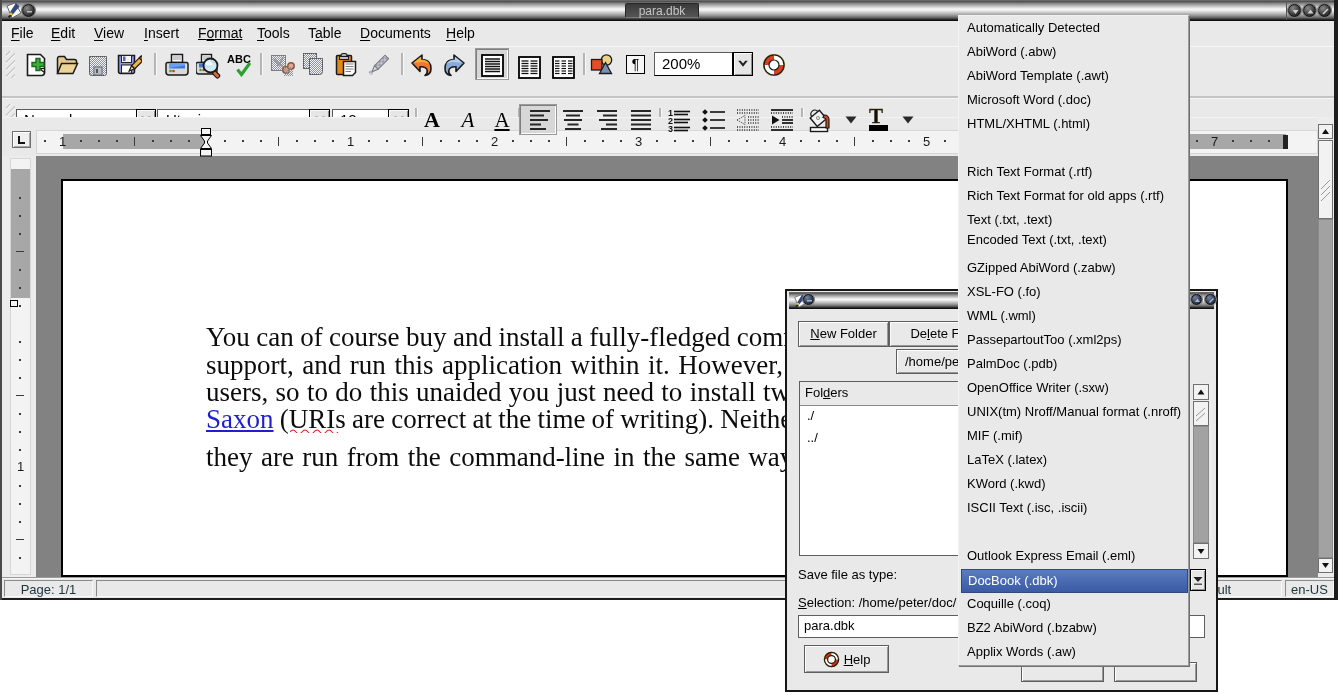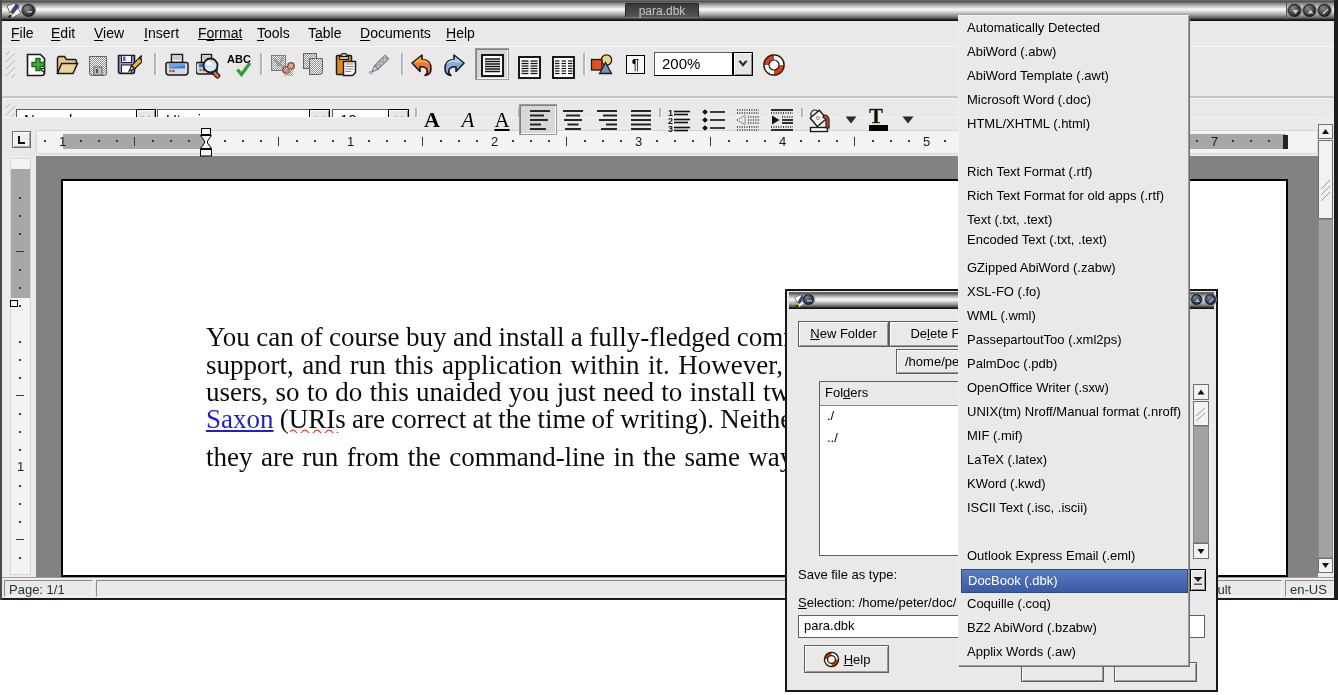--- a/index.html
+++ b/index.html
@@ -52,29 +52,29 @@
 .sq svg { position:absolute; left:1px; bottom:1px; }
 
 
 #vsbcol { left:1318px; top:117px; width:16px; height:460px; background:#ececec; }
 .sb-btn { position:absolute; left:0; width:15px; background:#f2f2f2; border:1px solid #707070; }
 .sb-thumb { position:absolute; left:0; width:15px; background:#f2f2f2; border:1px solid #707070; }
 #winright { left:1334px; top:0; width:4px; height:600px; background:#1d1d1d; }
 #winleft { left:0; top:0; width:2px; height:600px; background:#4a4a4a; }
 
 
-#statusbar { left:2px; top:577px; width:1332px; height:21px; background:#e9e9e9; border-top:1px solid #9a9a9a; box-shadow:inset 0 1px 0 #f5f5f5; }
+#statusbar { left:2px; top:577px; width:1332px; height:21px; background:#e9e9e9; border-top:1px solid #9a9a9a; box-shadow:inset 0 1px 0 #f5f5f5;text-align:center; }
 .seg { position:absolute; top:2px; height:17px; border:1px solid #8b8b8b; border-bottom-color:#f8f8f8; border-right-color:#f8f8f8; font-size:13px; color:#20363e; padding:1px 4px 0 4px; }
 #winbottom { left:0; top:598px; width:1338px; height:2px; background:#1d1d1d; }
 
 
 #dialog { left:785px; top:289px; width:433px; height:403px; background:#e9e9e9; border:2px solid #161616; }
 #dlg-title { position:absolute; left:2px; top:1px; width:425px; height:17px; border-bottom:1px solid #111; }
 .dlg-btn { position:absolute; font-size:13px; color:#000; background:#e9e9e9; border:1px solid #5e5e5e; box-shadow:inset 1px 1px 0 #fdfdfd, inset -1px -1px 0 #989898; text-align:center; }
-#folders { position:absolute; background:#fff; border:1px solid #5e5e5e;margin-left:20px; }
+#folders { position:absolute; background:#fff; border:1px solid #5e5e5e; }
 #folders .hdr { background:#e9e9e9; border-bottom:1px solid #8a8a8a; font-size:13px; padding:3px 0 0 5px; height:24px; }
 #folders .item { font-size:13px; padding:2px 0 0 7px; height:22px; }
 .dlabel { position:absolute; font-size:13px; color:#000; }
 #dinput { position:absolute; background:#fff; border:1px solid #5e5e5e; font-size:13px; padding:2px 0 0 5px; }
 
 
 #dropdown { left:958px; top:15px; width:231px; height:651px; background:#e9e9e9; border:1px solid #9c9c9c; border-top-color:#f2f2f2; border-left-color:#f2f2f2; box-shadow:1px 1px 0 #6f6f6f; }
 .dd-item { position:absolute; left:2px; width:227px; height:24px; font-size:13px; color:#000; padding:3px 0 0 6px; white-space:nowrap; overflow:hidden; }
 .dd-sel { background:linear-gradient(#5a7cc0,#3a5aa4); color:#fff; border:1px solid #31497e; }
 </style>

